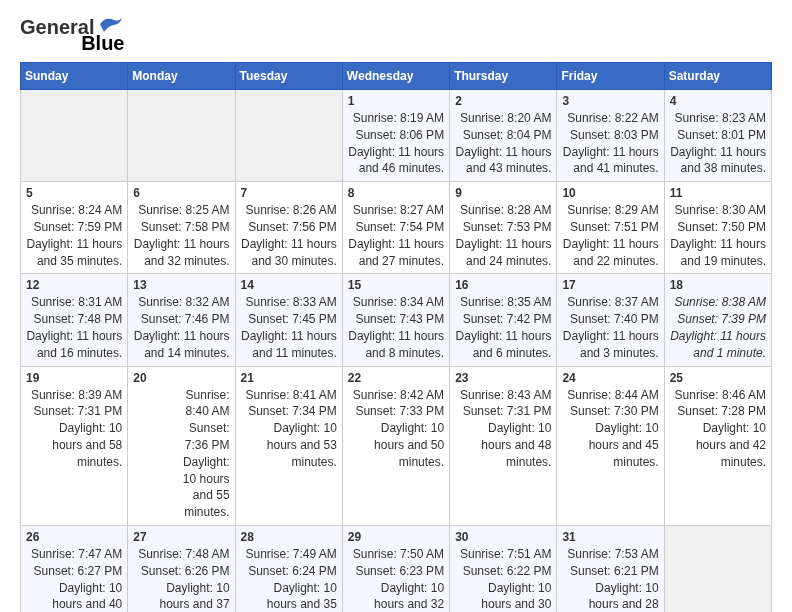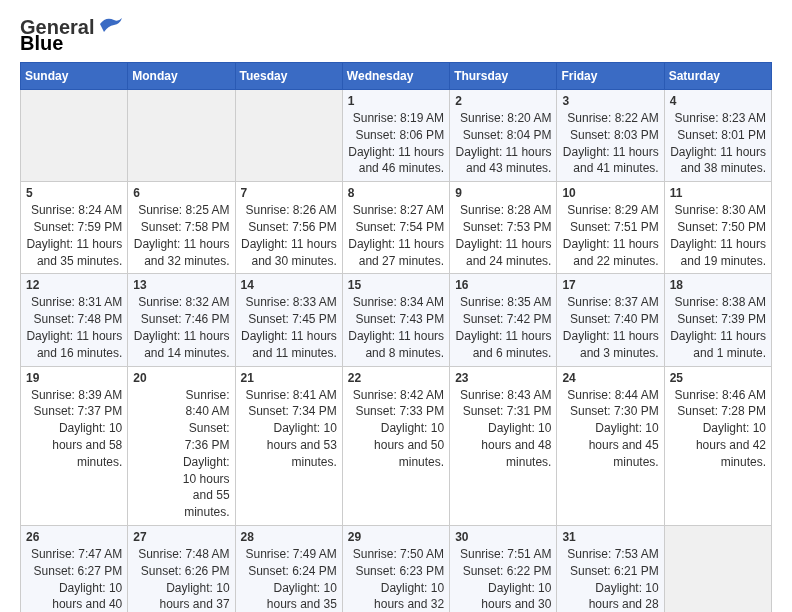--- a/index.html
+++ b/index.html
@@ -12,21 +12,21 @@
     }
     .header-area {
       display: flex;
       justify-content: space-between;
       align-items: flex-start;
       margin-bottom: 8px;
     }
     .logo {
       display: flex;
       flex-direction: column;
-      align-items: flex-start;
+      align-items: flex-end;
       line-height: 1.1;
     }
     .logo-general {
       font-size: 20px;
       font-weight: bold;
       color: #333;
     }
     .logo-blue {
       font-size: 20px;
       font-weight: bold;
@@ -227,30 +227,30 @@
 Daylight: 11 hours and 6 minutes.</div>
         </td>
         <td>
           <span class="day-number">17</span>
           <div class="day-info" style="white-space: pre-line;">Sunrise: 8:37 AM
 Sunset: 7:40 PM
 Daylight: 11 hours and 3 minutes.</div>
         </td>
         <td>
           <span class="day-number">18</span>
-          <div class="day-info" style="white-space: pre-line;">Sunrise: 8:38 AM
+          <div class="day-info" style="white-space: pre-line; font-style: italic;">Sunrise: 8:38 AM
 Sunset: 7:39 PM
 Daylight: 11 hours and 1 minute.</div>
         </td>
       </tr>
       <tr>
         <td>
           <span class="day-number">19</span>
           <div class="day-info" style="white-space: pre-line;">Sunrise: 8:39 AM
-Sunset: 7:37 PM
+Sunset: 7:31 PM
 Daylight: 10 hours and 58 minutes.</div>
         </td>
         <td>
           <span class="day-number">20</span>
           <div class="day-info" style="white-space: pre-line; margin-left: 36px;">Sunrise: 8:40 AM
 Sunset: 7:36 PM
 Daylight: 10 hours and 55 minutes.</div>
         </td>
         <td>
           <span class="day-number">21</span>

